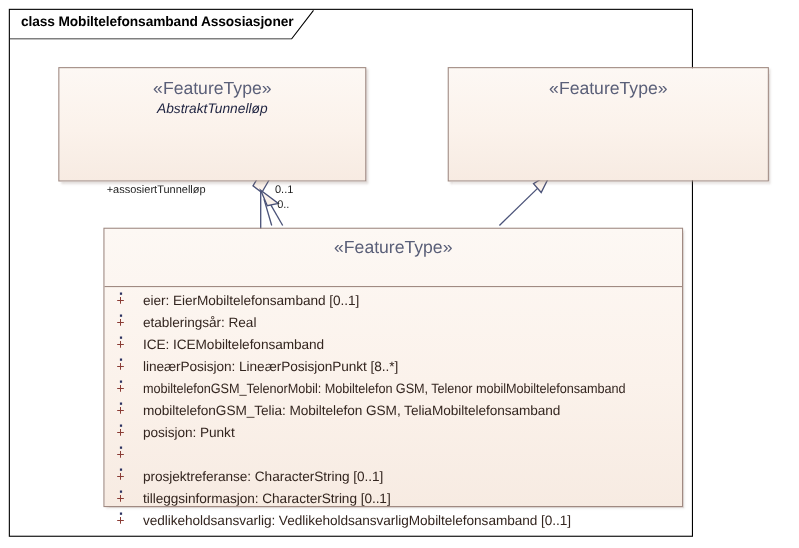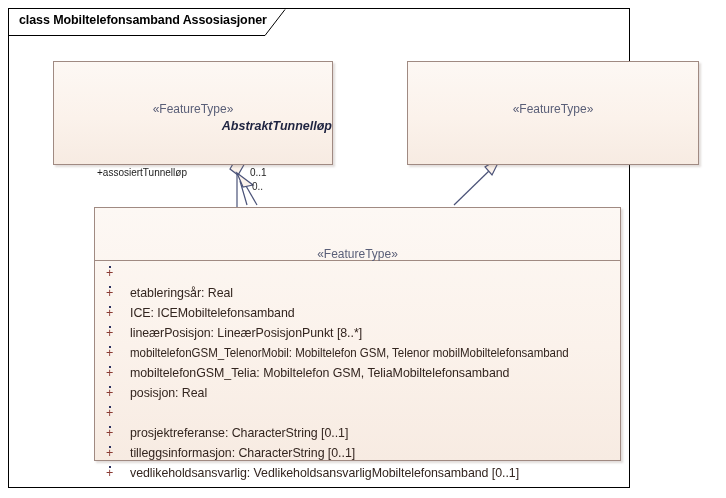--- a/index.html
+++ b/index.html
@@ -58,31 +58,29 @@
     background: linear-gradient(to bottom, #fdf8f4 0%, #fbf2eb 55%, #f7ebe2 100%);
     box-shadow: 2px 2px 2px rgba(140,120,112,0.26);
   }
   .uml-class .hdr {
     text-align: center;
     padding-top: 8px;
     line-height: 1.32;
   }
   .stereotype {
     display: block;
-    font-size: 12px;
+    font-size: 16px;
     color: #5a5f78;
     font-style: normal;
-    margin-top: 32px;
   }
   .classname {
     display: block;
     font-size: 12.5px;
-    font-weight: bold;
+    font-weight: normal;
     color: #1e2340;
-    text-align: right;
   }
   .classname.abstract {
     font-style: italic;
   }
 
   
   #class-abstrakt-tunnellop {
     left: 44px;
     top: 52px;
     width: 280px;
@@ -232,20 +230,21 @@
   </div>
 
   <div class="uml-class" id="class-mobiltelefonsamband">
     <div class="hdr">
       <span class="stereotype">«FeatureType»</span>
     </div>
     <div class="divider"></div>
     <div class="attr-list" id="attr-list">
         <div class="attr-row">
           <span class="attr-vis">+</span>
+          <span class="attr-text">eier: EierMobiltelefonsamband [0..1]</span>
         </div>
         <div class="attr-row">
           <span class="attr-vis">+</span>
           <span class="attr-text">etableringsår: Real</span>
         </div>
         <div class="attr-row">
           <span class="attr-vis">+</span>
           <span class="attr-text">ICE: ICEMobiltelefonsamband</span>
         </div>
         <div class="attr-row">
@@ -255,21 +254,21 @@
         <div class="attr-row squeeze">
           <span class="attr-vis">+</span>
           <span class="attr-text">mobiltelefonGSM_TelenorMobil: Mobiltelefon GSM, Telenor mobilMobiltelefonsamband</span>
         </div>
         <div class="attr-row">
           <span class="attr-vis">+</span>
           <span class="attr-text">mobiltelefonGSM_Telia: Mobiltelefon GSM, TeliaMobiltelefonsamband</span>
         </div>
         <div class="attr-row">
           <span class="attr-vis">+</span>
-          <span class="attr-text">posisjon: Real</span>
+          <span class="attr-text">posisjon: Punkt</span>
         </div>
         <div class="attr-row">
           <span class="attr-vis">+</span>
         </div>
         <div class="attr-row">
           <span class="attr-vis">+</span>
           <span class="attr-text">prosjektreferanse: CharacterString [0..1]</span>
         </div>
         <div class="attr-row">
           <span class="attr-vis">+</span>

